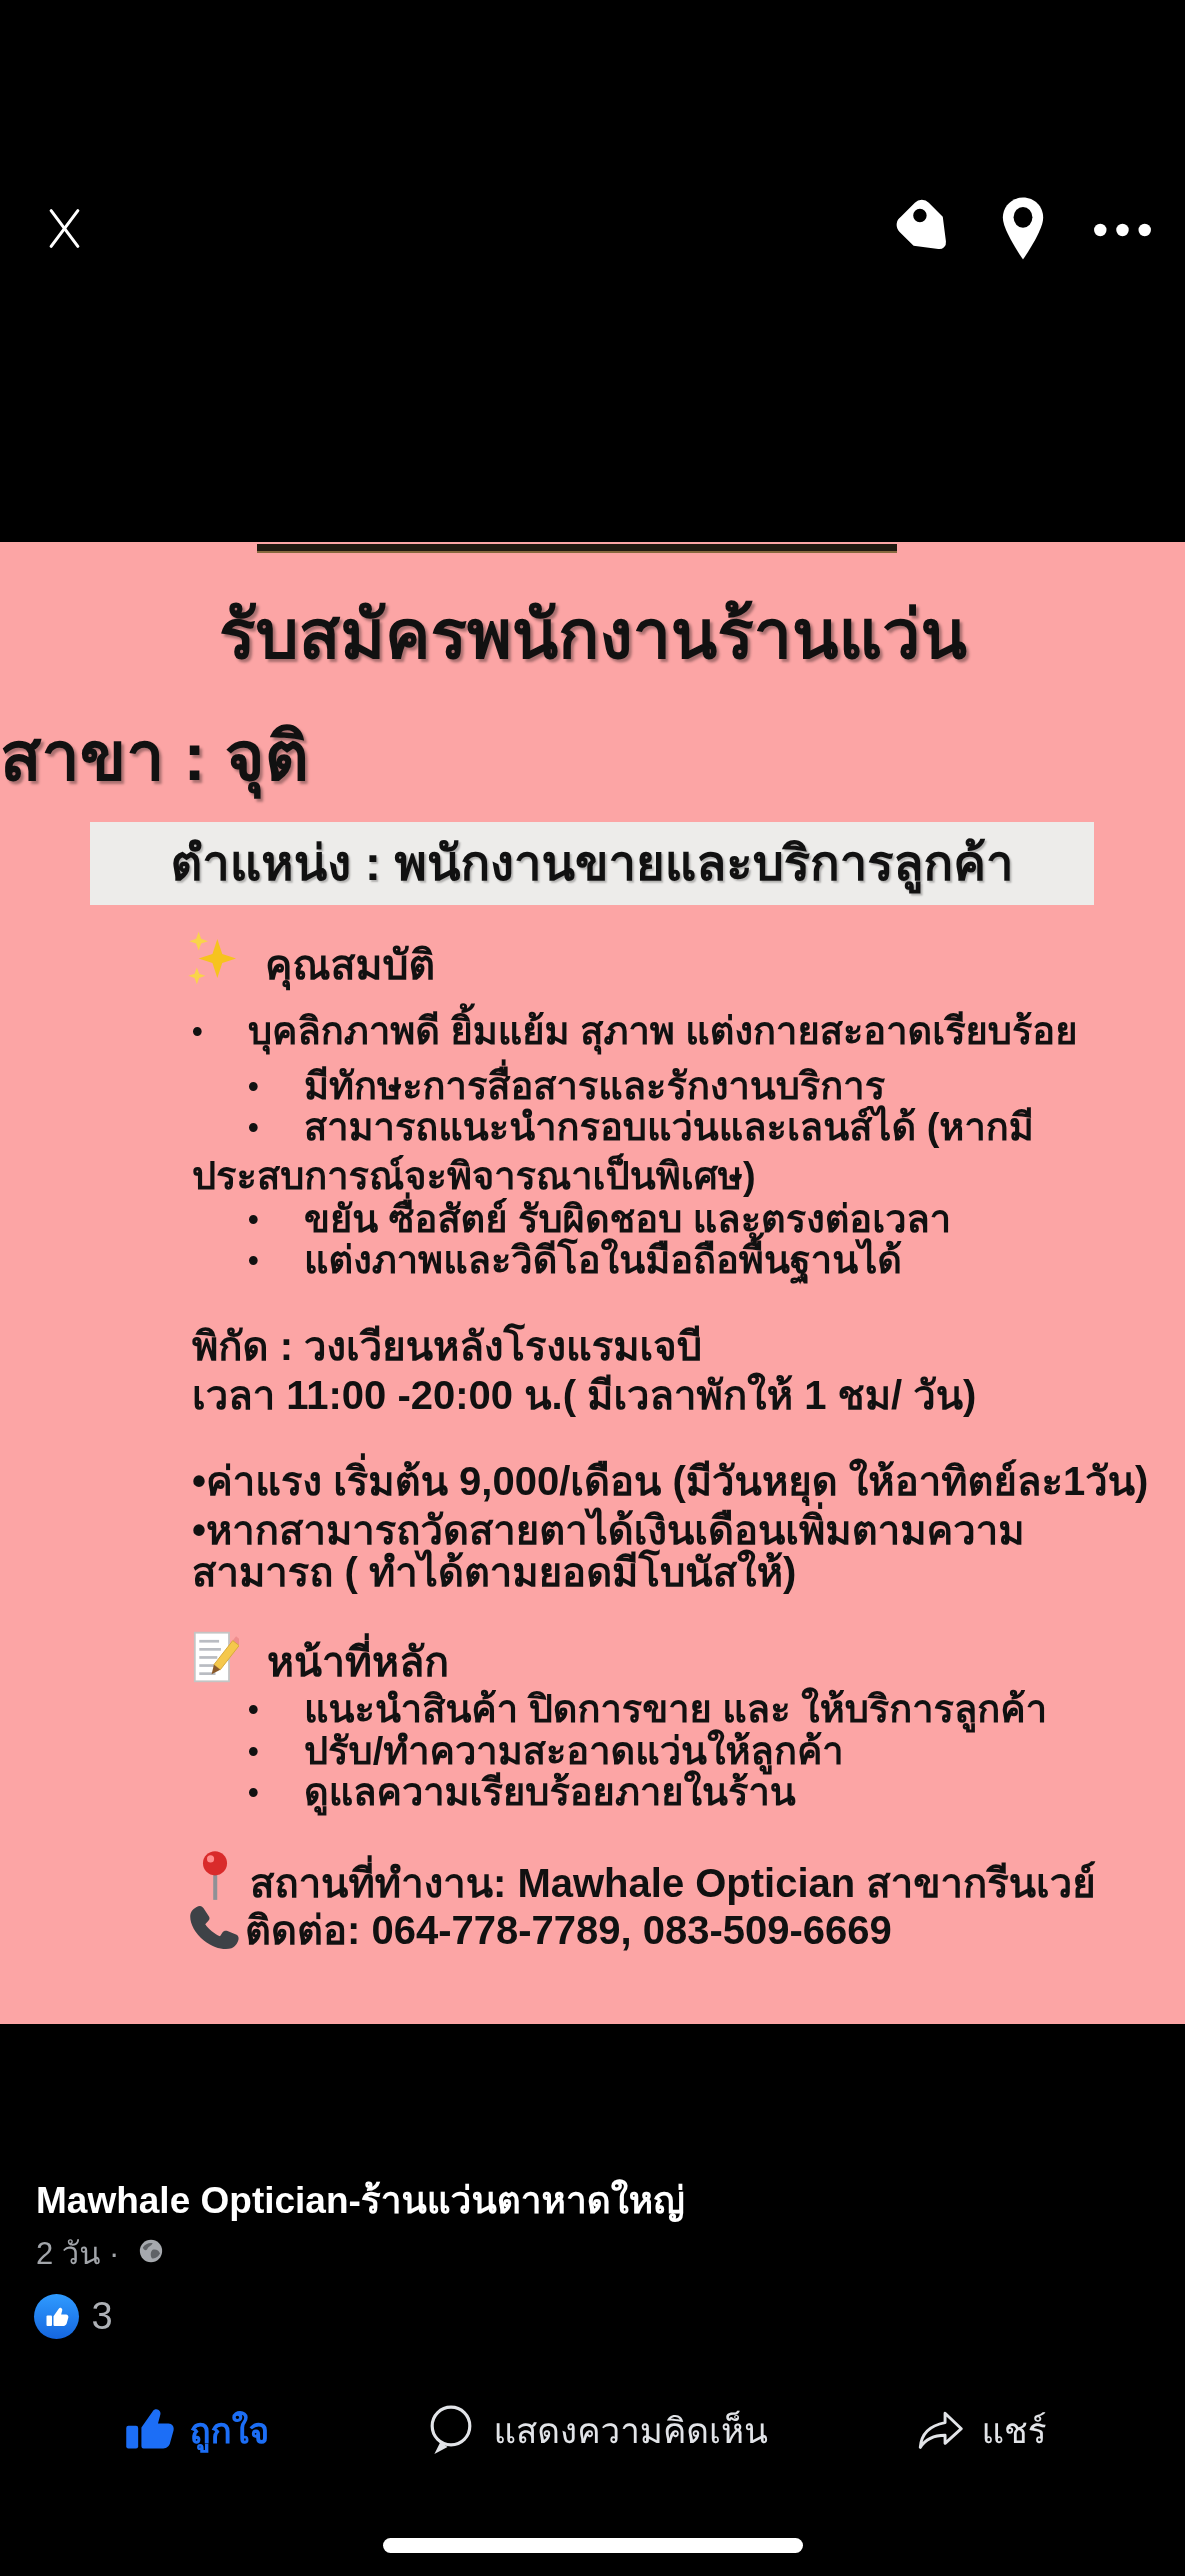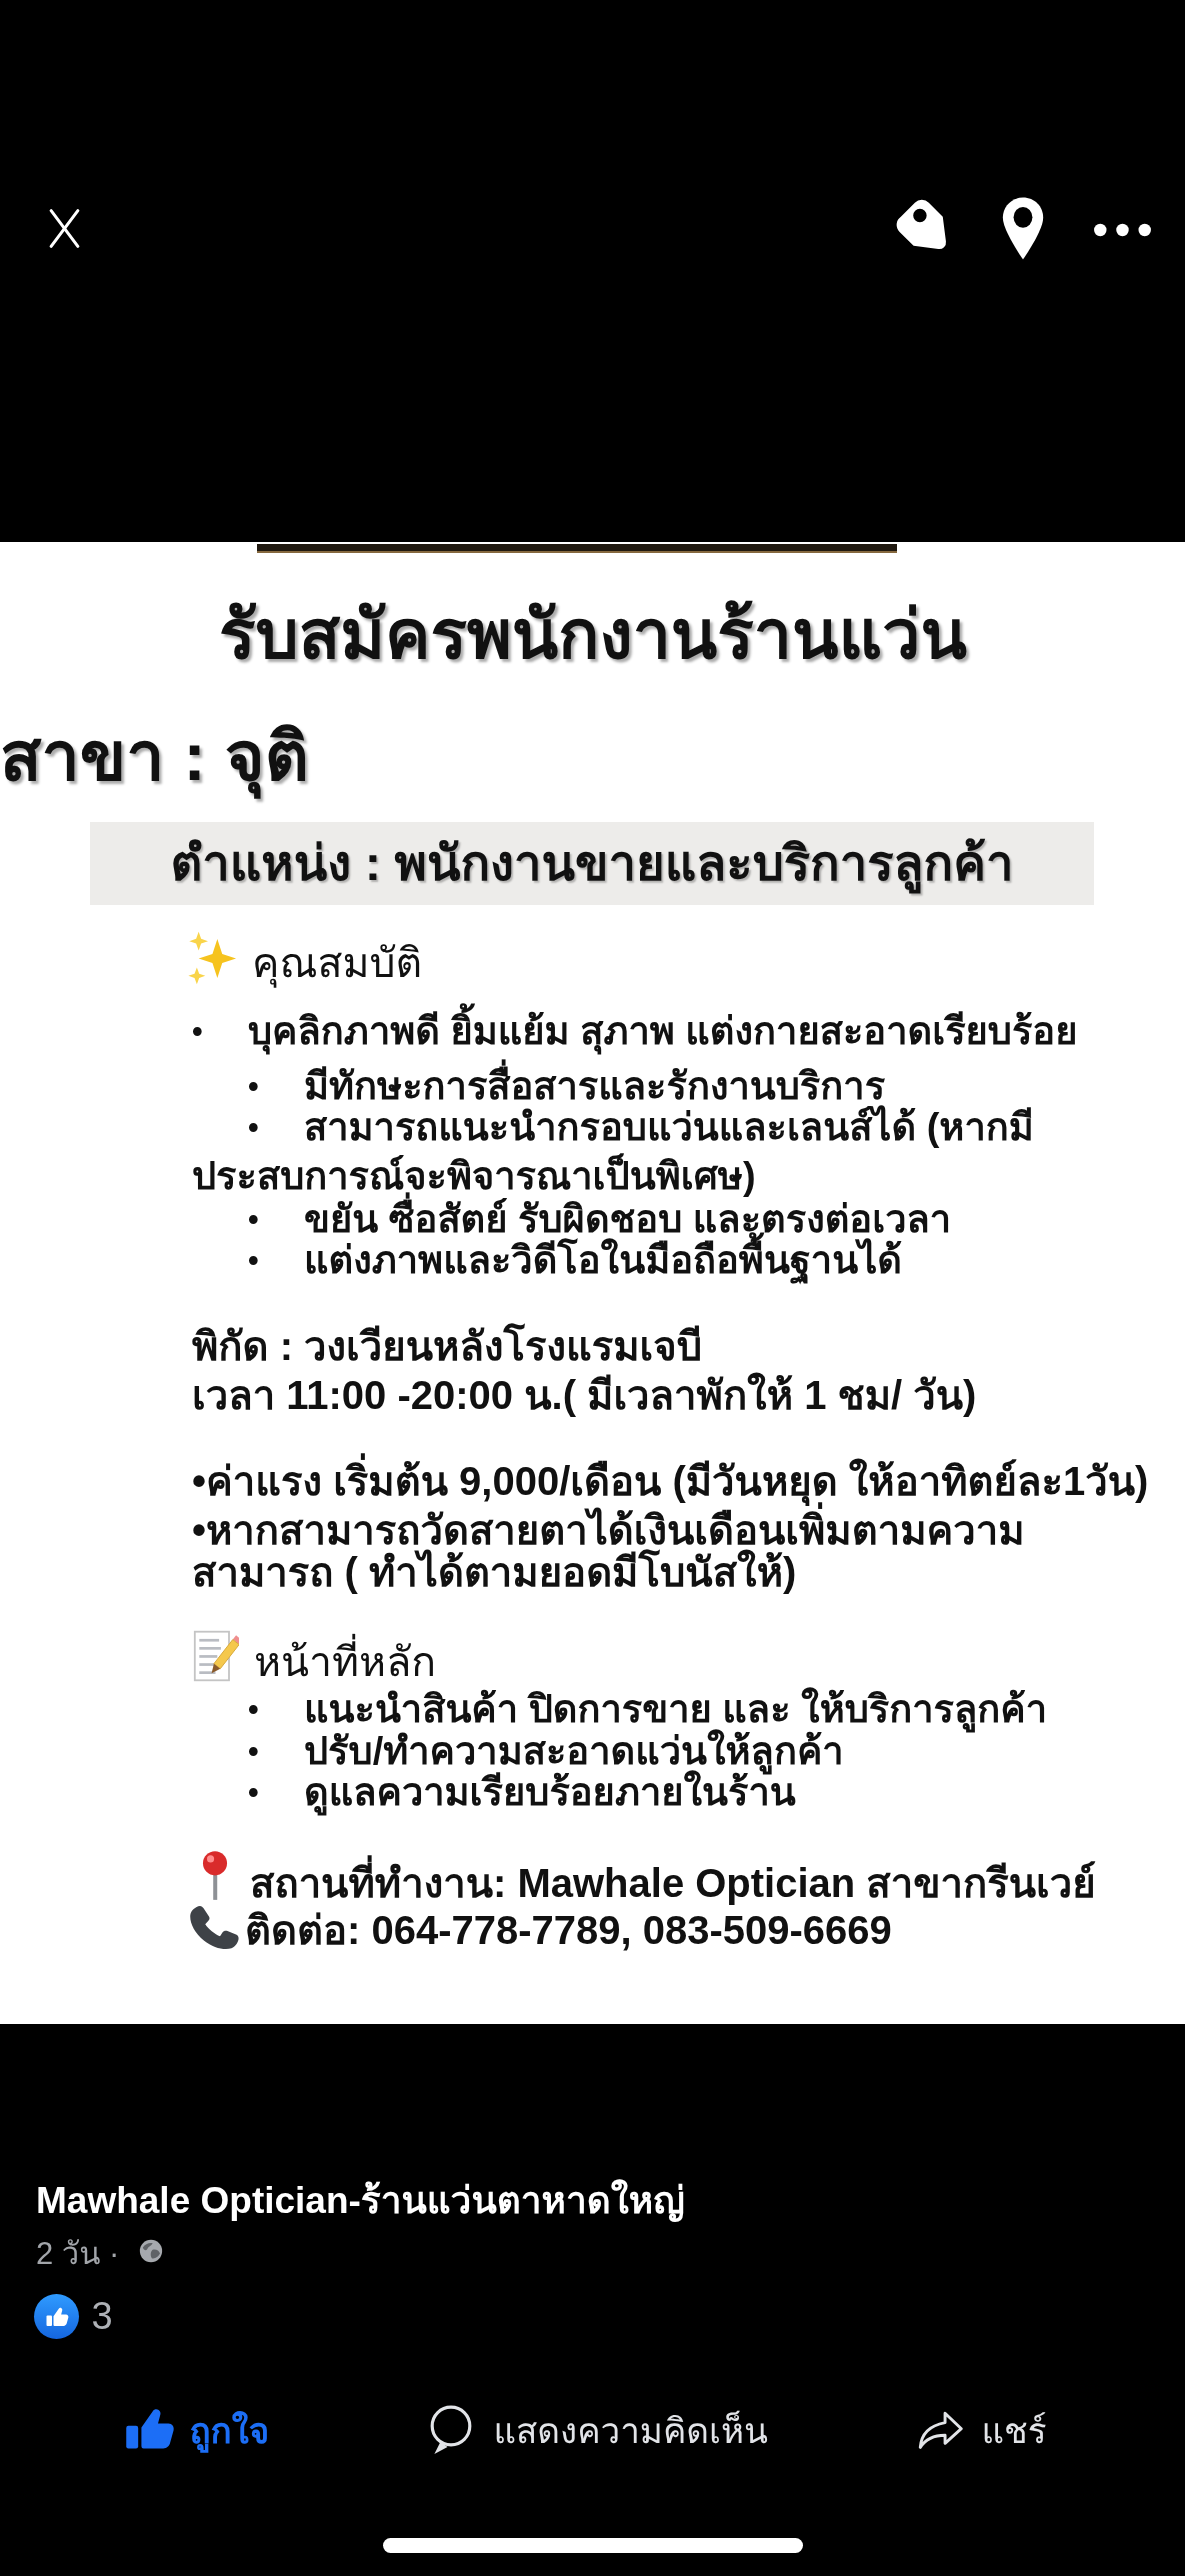--- a/index.html
+++ b/index.html
@@ -8,29 +8,29 @@
   #screen { position:relative; width:1186px; height:2576px; background:#000; overflow:hidden; }
 
   
   .topbar-btn { position:absolute; display:flex; align-items:center; justify-content:center; background:none; border:none; cursor:pointer; }
   #close-btn  { left:36px;  top:199px; width:57px; height:61px; }
   #tag-btn    { left:887px; top:192px; width:75px; height:77px; }
   #pin-btn    { left:992px;top:192px; width:61px; height:77px; }
   #more-btn   { left:1089px;top:208px; width:66px; height:47px; }
 
   
-  #photo { position:absolute; left:0; top:542px; width:1186px; height:1482px; background:#ffffff; overflow:hidden; cursor:pointer; }
+  #photo { position:absolute; left:0; top:542px; width:1186px; height:1482px; background:#fca5a5; overflow:hidden; cursor:pointer; }
   #photo .abs { position:absolute; white-space:nowrap; color:#111; }
   #poster-topbar { position:absolute; left:257px; top:1.8px; width:640px; height:9px; background:#201910; border-bottom:2.7px solid #86693f; }
   #poster-title  { left:0; top:29px;  width:1186px; text-align:center; font-size:68px; font-weight:700; line-height:126px; text-shadow:2.7px 2.7px 2.7px rgba(0,0,0,.33); }
   #poster-branch { left:0; top:160px; width:1042px; text-align:left; font-size:68px; font-weight:700; line-height:108px; text-shadow:2.7px 2.7px 2.7px rgba(0,0,0,.33); }
   #position-banner { position:absolute; left:90px; top:280px; width:1004px; height:83px; background:#edecea; }
   #position-banner span { display:block; width:100%; text-align:center; font-size:49px; font-weight:700; line-height:83px; color:#111; white-space:nowrap; text-shadow:1.8px 1.8px 1.8px rgba(0,0,0,.25); }
 
-  .poster-heading { display:flex; align-items:flex-start; gap:15px; font-size:41px; font-weight:400; }
+  .poster-heading { display:flex; align-items:flex-end; gap:28px; font-size:41px; font-weight:700; }
   #qual-heading   { left:187px; top:388px; }
   #duties-heading { left:192px; top:1087px; }
 
   .pline { display:flex; font-size:38px; font-weight:700; line-height:50px; }
   .pline .blt { width:56px; font-size:30.5px; }
   .q0 { left:192px; top:464px; }
   .q1 { left:248px; top:519px; }
   .q2 { left:248px; top:560px; }
   .q3 { left:192px; top:609px;text-align:center; }
   .q4 { left:248px; top:652px; }

